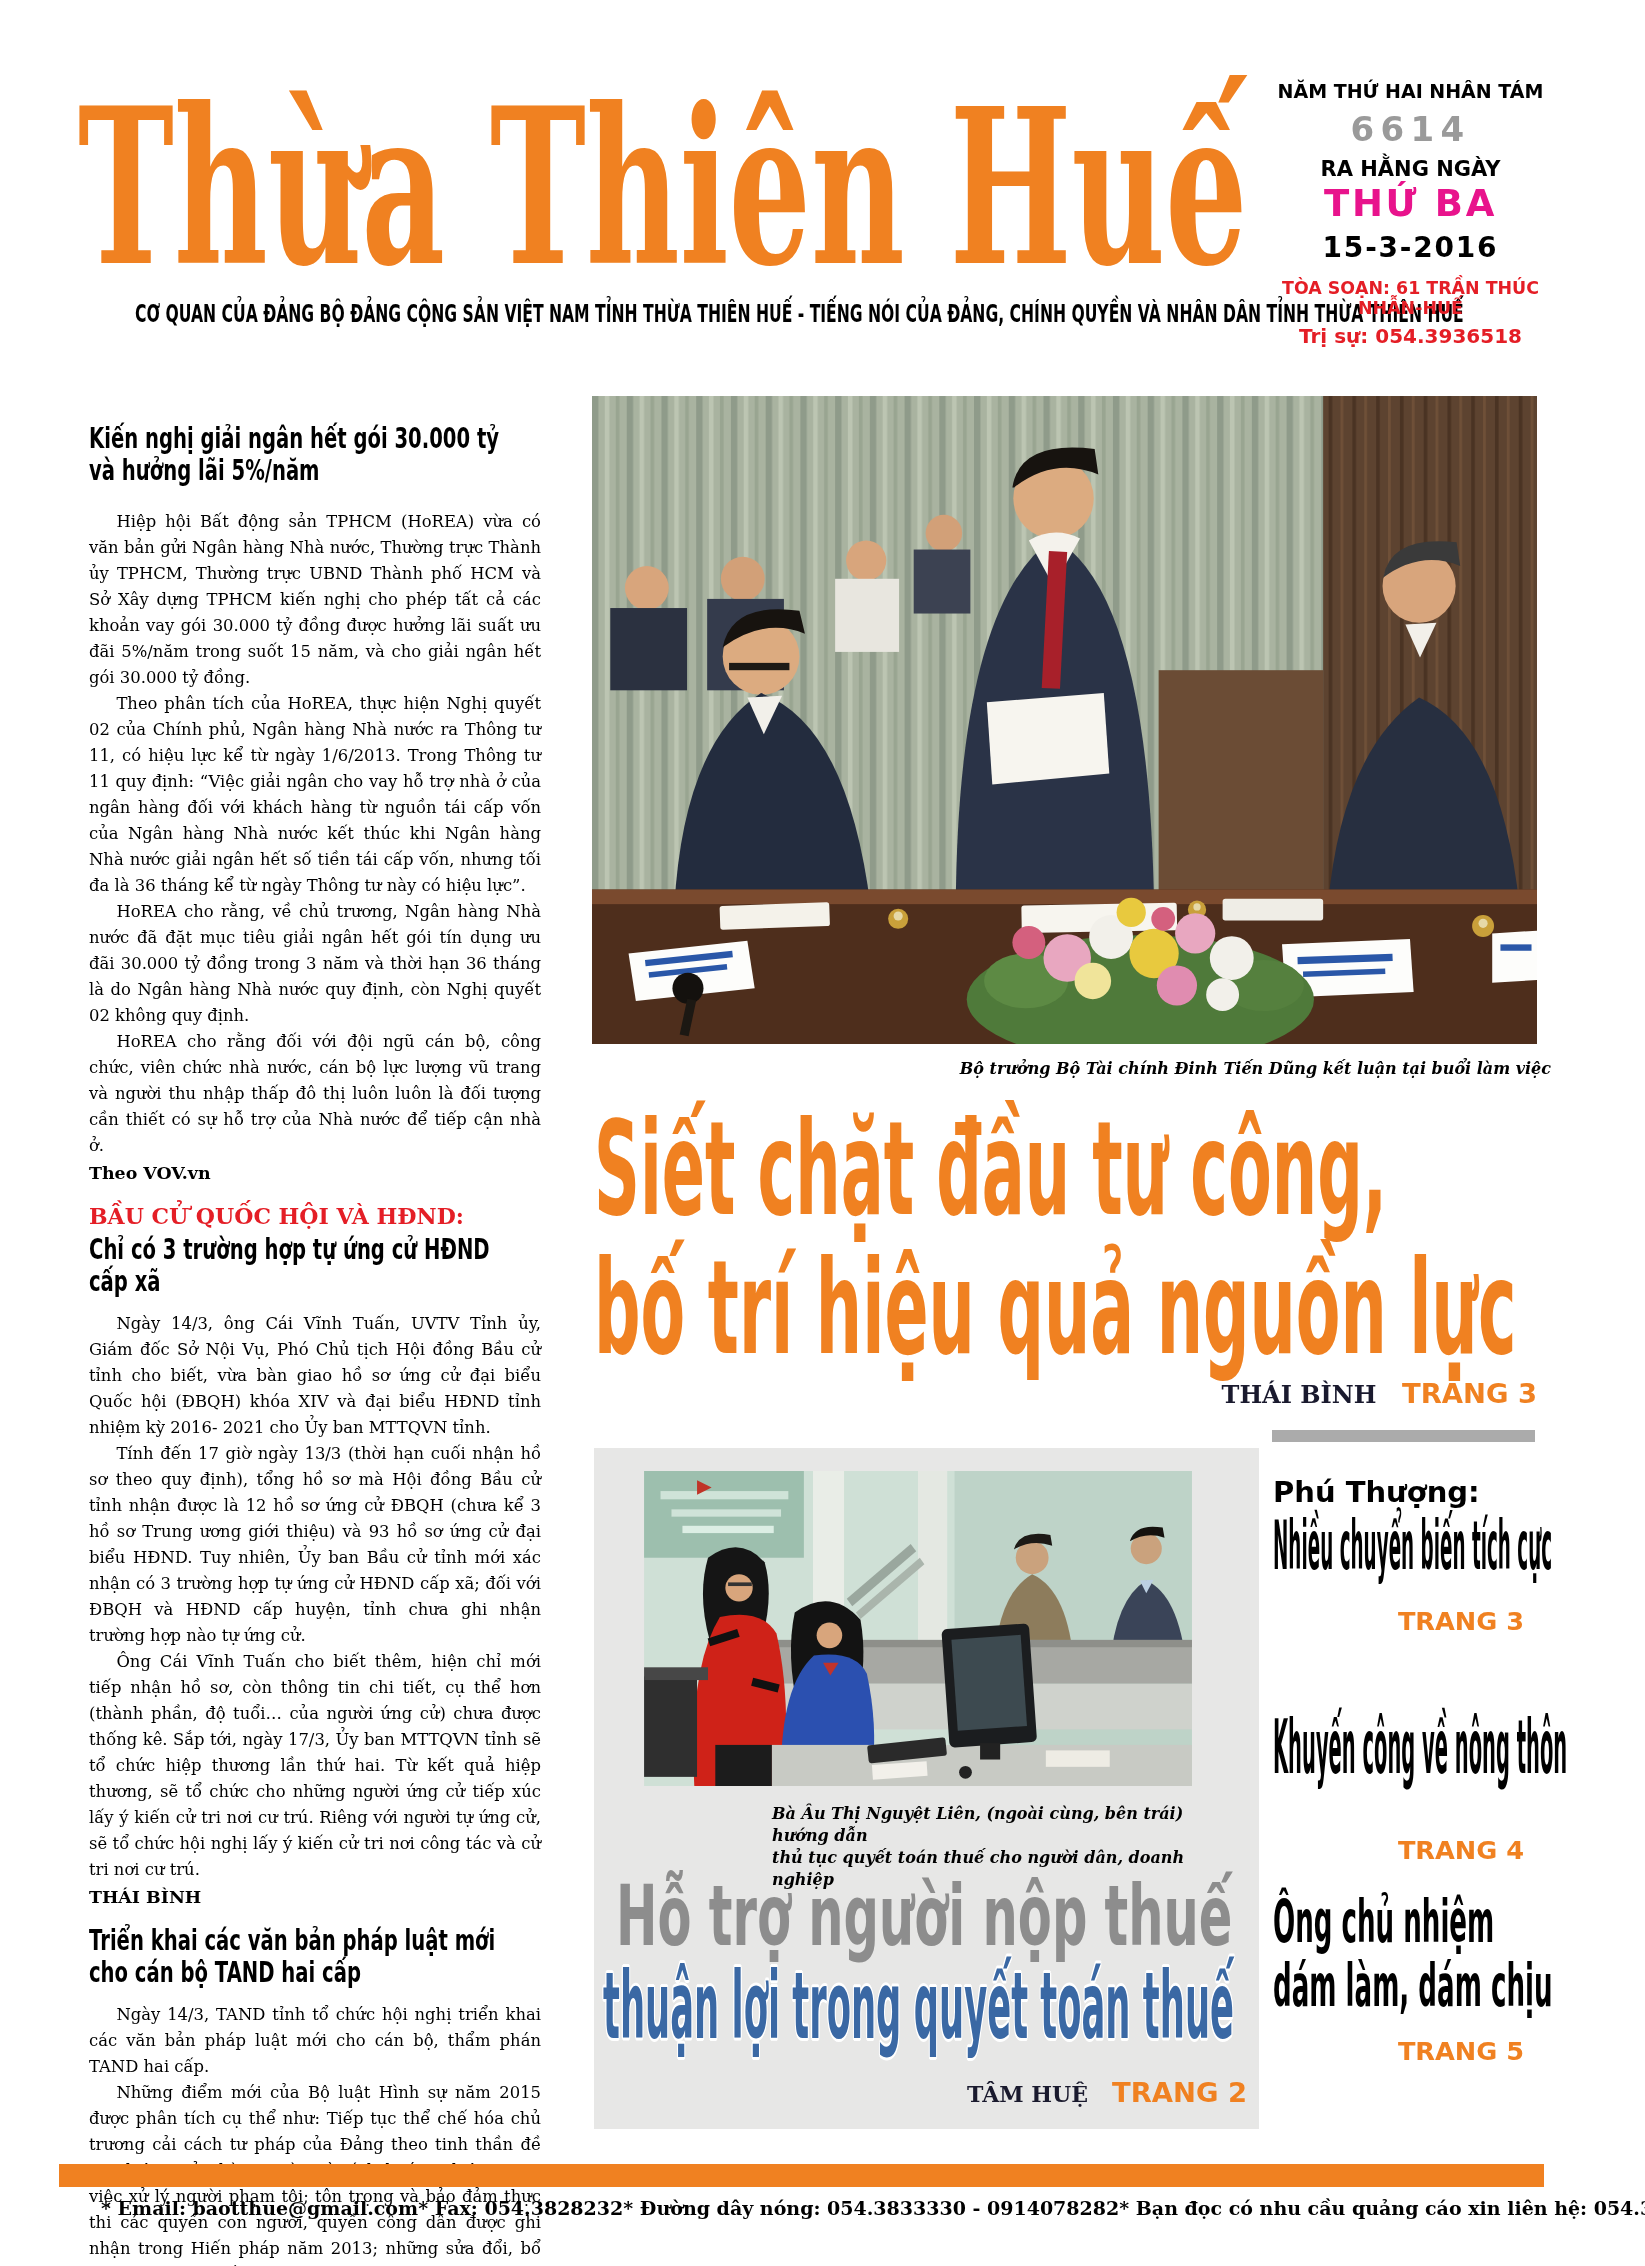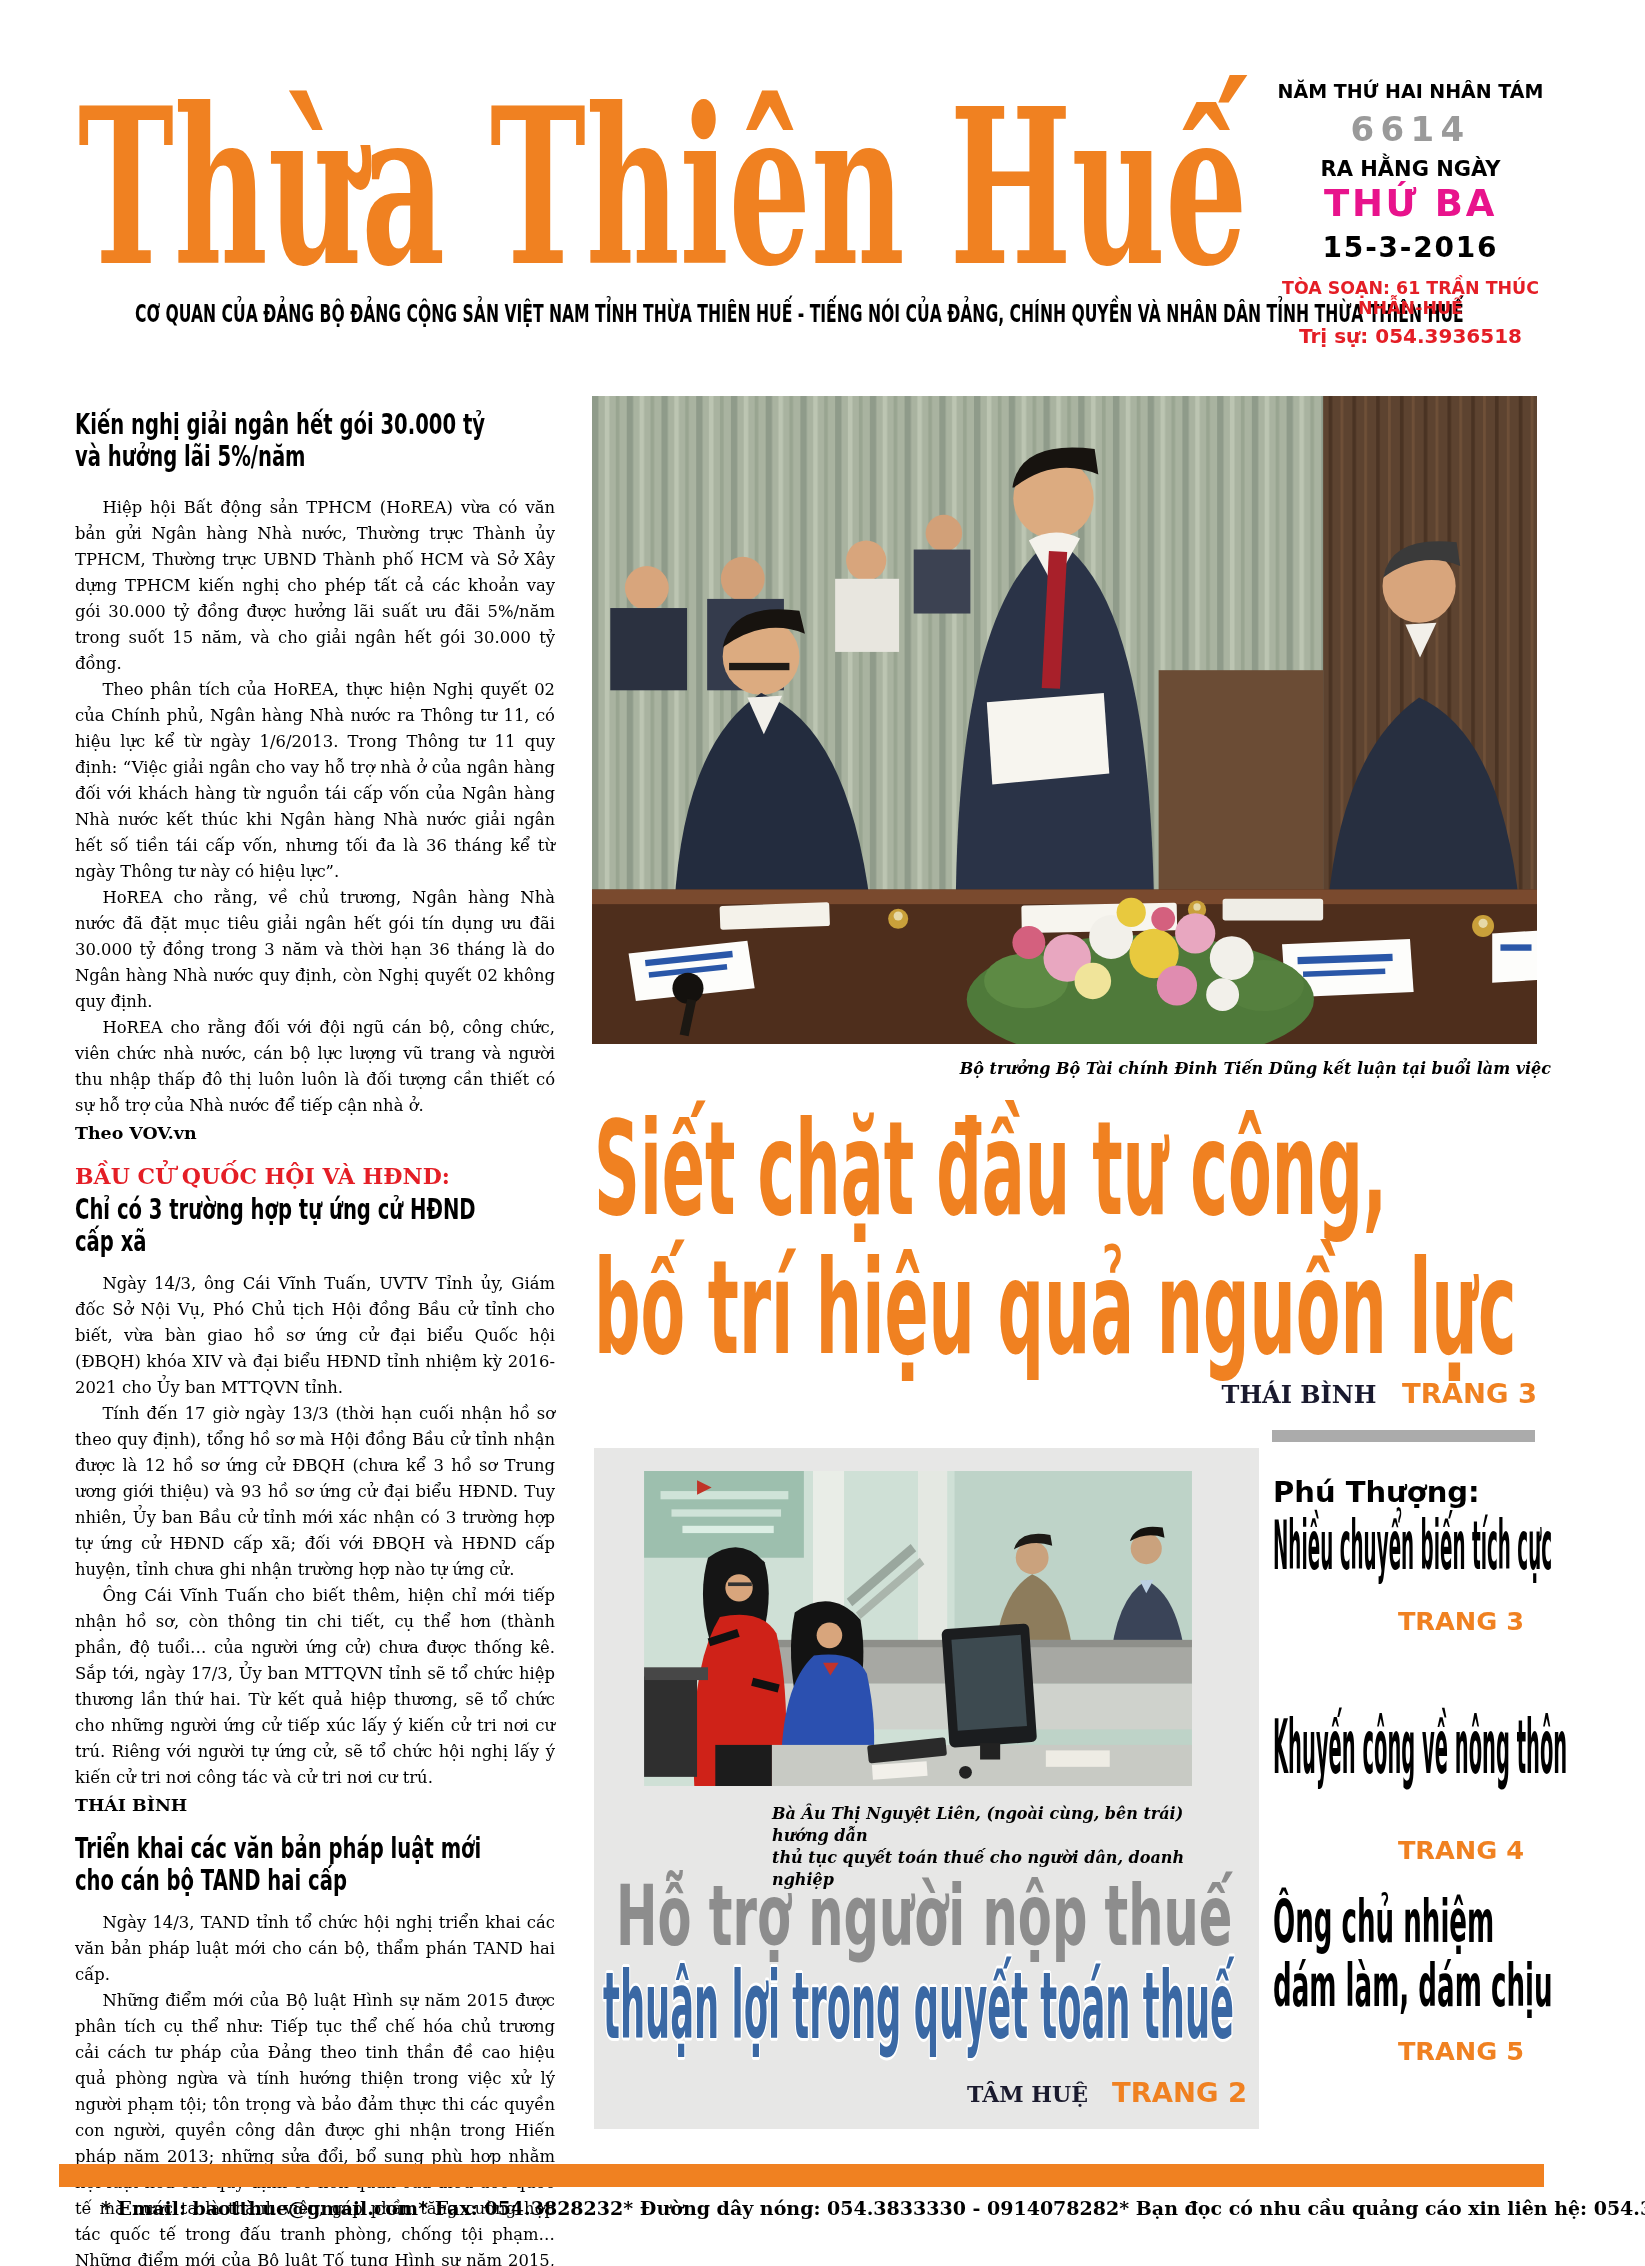--- a/index.html
+++ b/index.html
@@ -19,21 +19,21 @@
   .info-addr{font-size:17.4px;font-weight:bold;color:#E41E26;margin-top:14.6px;text-align:center;}
   .info-phone{font-size:20px;font-weight:bold;color:#E41E26;margin-top:5.5px;}
   
   #left-col{left:73px;top:407px;width:484px;}
   .art-hl{font-family:"DejaVu Sans",sans-serif;font-weight:bold;font-size:28px;line-height:32px;
           width:621px;transform:scaleX(0.70);transform-origin:0 0;}
   .hl-wrap{height:auto;}
   .bp{margin:0;text-align:justify;text-indent:27.4px;font-size:16.4px;line-height:26px;}
   .byline{font-weight:bold;font-size:17.4px;margin:3.7px 0 0 0;}
   .kicker{color:#E41E26;font-weight:bold;font-size:22px;font-family:"DejaVu Serif",serif;margin:0 0 5.5px 0;}
-  .art{margin:2px;}
+  .art{margin:16px;}
   .gap1{margin-top:20px;}
   .gap2{margin-top:18.3px;}
   
   .photoframe{display:block;}
   .cap{font-style:italic;font-weight:bold;font-size:16px;line-height:22px;}
   
   .feat-line{font-family:"DejaVu Sans",sans-serif;font-weight:bold;color:#F08121;font-size:130px;line-height:1;}
   .featby-name{font-family:"DejaVu Serif",serif;font-weight:bold;font-size:24px;color:#1a1a2e;}
   .featby-page{font-family:"DejaVu Sans",sans-serif;font-weight:bold;font-size:27.4px;color:#F08121;}
   

